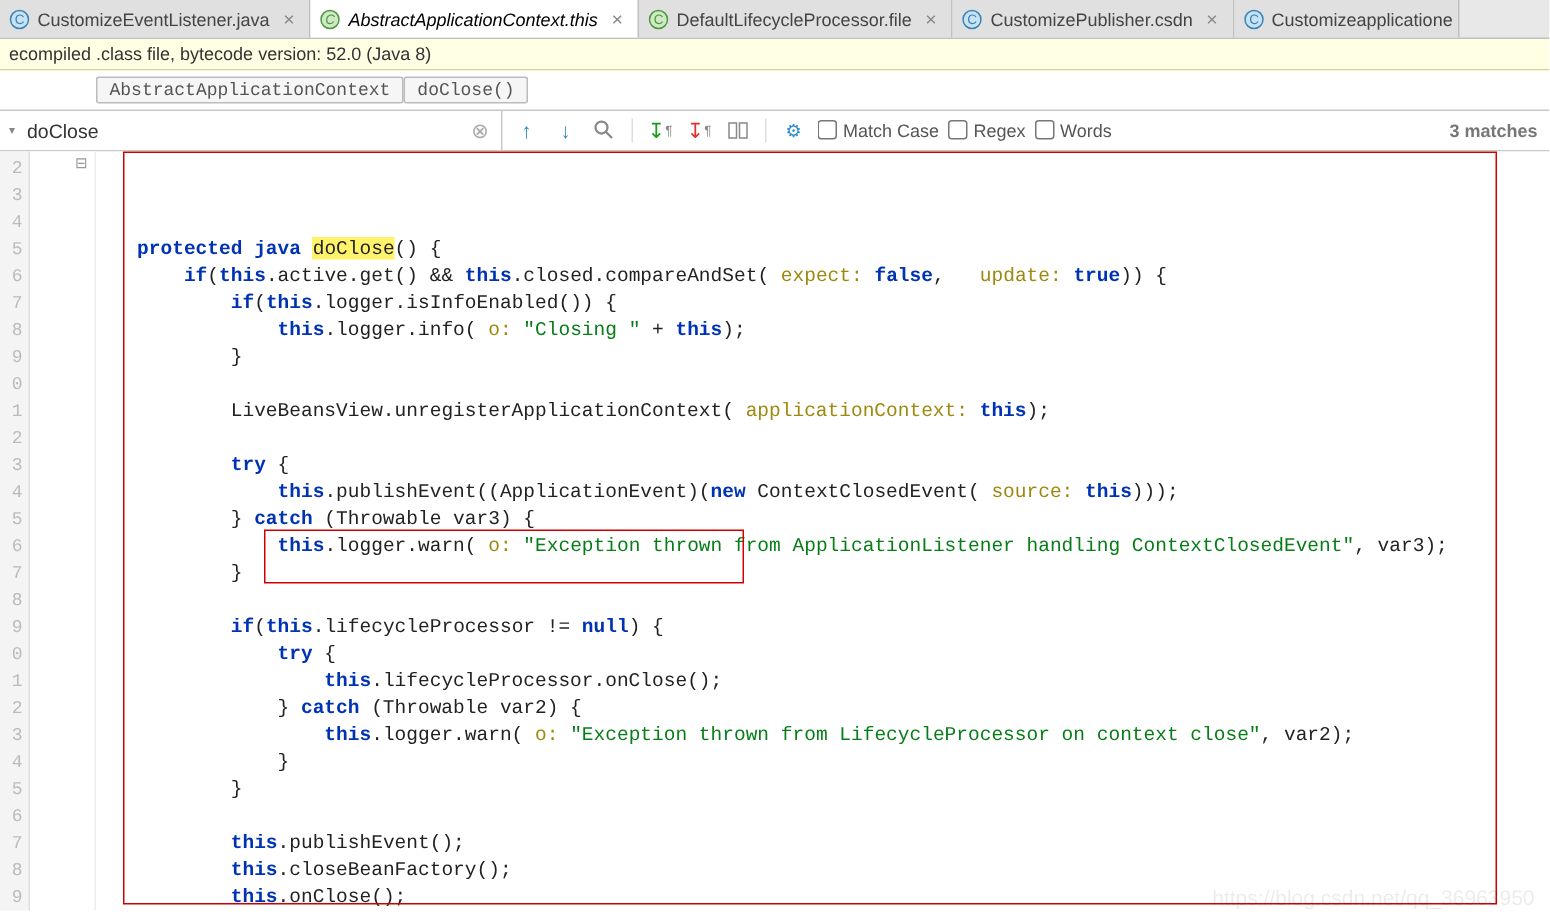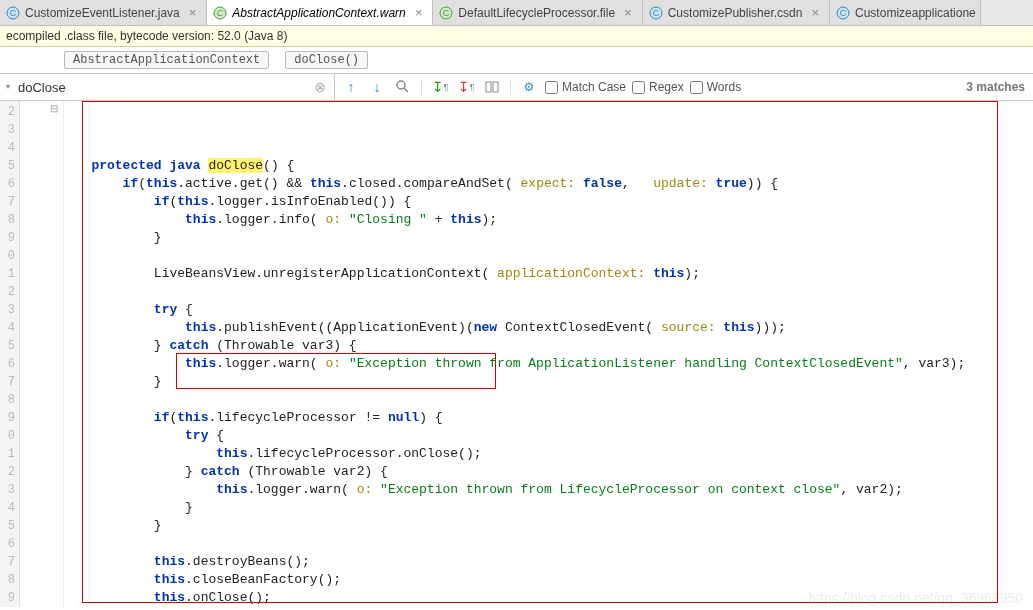--- a/index.html
+++ b/index.html
@@ -46,21 +46,21 @@
     background: #ffffe4;
     border-bottom: 1px solid #d6d48a;
     padding: 3px 6px;
     font-size: 12px;
     color: #333;
   }
 
   
   .crumb-bar {
     display:flex;
-    gap:16px;
+    gap:0;
     padding: 4px 64px;
     background:#fff;
   }
   .crumb {
     border:1px solid #bbb;
     padding:1px 8px;
     font-family: "Consolas","Courier New",monospace;
     font-size:12px;
     color:#555;
     border-radius:2px;
@@ -109,21 +109,21 @@
     display:flex;align-items:center;justify-content:center;
   }
   .tool-ic {
     width:20px;height:20px;display:flex;align-items:center;justify-content:center;
     color:#555;
   }
   .arrow-up { color:#2b8dd1; font-size:14px;}
   .arrow-dn { color:#2b8dd1; font-size:14px;}
   .sep { width:1px; height:16px; background:#ddd; margin:0 2px;}
   .chk {
-    display:flex;align-items:center;gap:4px;color:#555;font-size:12px;
+    display:flex;align-items:flex-start;gap:4px;color:#555;font-size:12px;
   }
   .chk input { width:13px;height:13px; }
   .matches { color:#777; font-size:12px; margin-left:auto;font-weight:bold; }
 
   
   .editor {
     display:flex;
     height: calc(610px - 26px - 22px - 28px - 28px);
     background:#fff;
   }
@@ -194,21 +194,21 @@
     <span>CustomizeEventListener.java</span>
     <span class="close">×</span>
   </div>
   <div class="tab active">
     <span class="icon">
         <svg width="14" height="14">
           <circle cx="7" cy="7" r="6" fill="#cfe8c6" stroke="#4d9a3a"></circle>
           <text x="7" y="10" font-size="9" text-anchor="middle" fill="#4d9a3a">C</text>
         </svg>
       </span>
-    <span>AbstractApplicationContext.warn</span>
+    <span>AbstractApplicationContext.this</span>
     <span class="close">×</span>
   </div>
   <div class="tab">
     <span class="icon">
         <svg width="14" height="14">
           <circle cx="7" cy="7" r="6" fill="#cfe8c6" stroke="#4d9a3a"></circle>
           <text x="7" y="10" font-size="9" text-anchor="middle" fill="#4d9a3a">C</text>
         </svg>
       </span>
     <span>DefaultLifecycleProcessor.file</span>
@@ -334,21 +334,21 @@
 <span class="line">           }</span>
 <span class="line"></span>
 <span class="line">           <span class="kw">if</span>(<span class="kw">this</span><span>.lifecycleProcessor != </span><span class="kw">null</span>) {</span>
 <span class="line">               <span class="kw">try</span> {</span>
 <span class="line">                   <span class="kw">this</span><span>.lifecycleProcessor.onClose();</span></span>
 <span class="line">               } <span class="kw">catch</span><span> (Throwable var2) {</span></span>
 <span class="line">                   <span class="kw">this</span><span>.logger.warn( </span><span class="param">o:</span> <span class="str">"Exception thrown from LifecycleProcessor on context close"</span><span>, var2);</span></span>
 <span class="line">               }</span>
 <span class="line">           }</span>
 <span class="line"></span>
-<span class="line">           <span class="kw">this</span><span>.destroyBeans();</span></span>
+<span class="line">           <span class="kw">this</span><span>.publishEvent();</span></span>
 <span class="line">           <span class="kw">this</span><span>.closeBeanFactory();</span></span>
 <span class="line">           <span class="kw">this</span><span>.onClose();</span></span>
 
 
 
   </div>
 </div>
 
 <div class="watermark">https://blog.csdn.net/qq_36963950</div>
 

